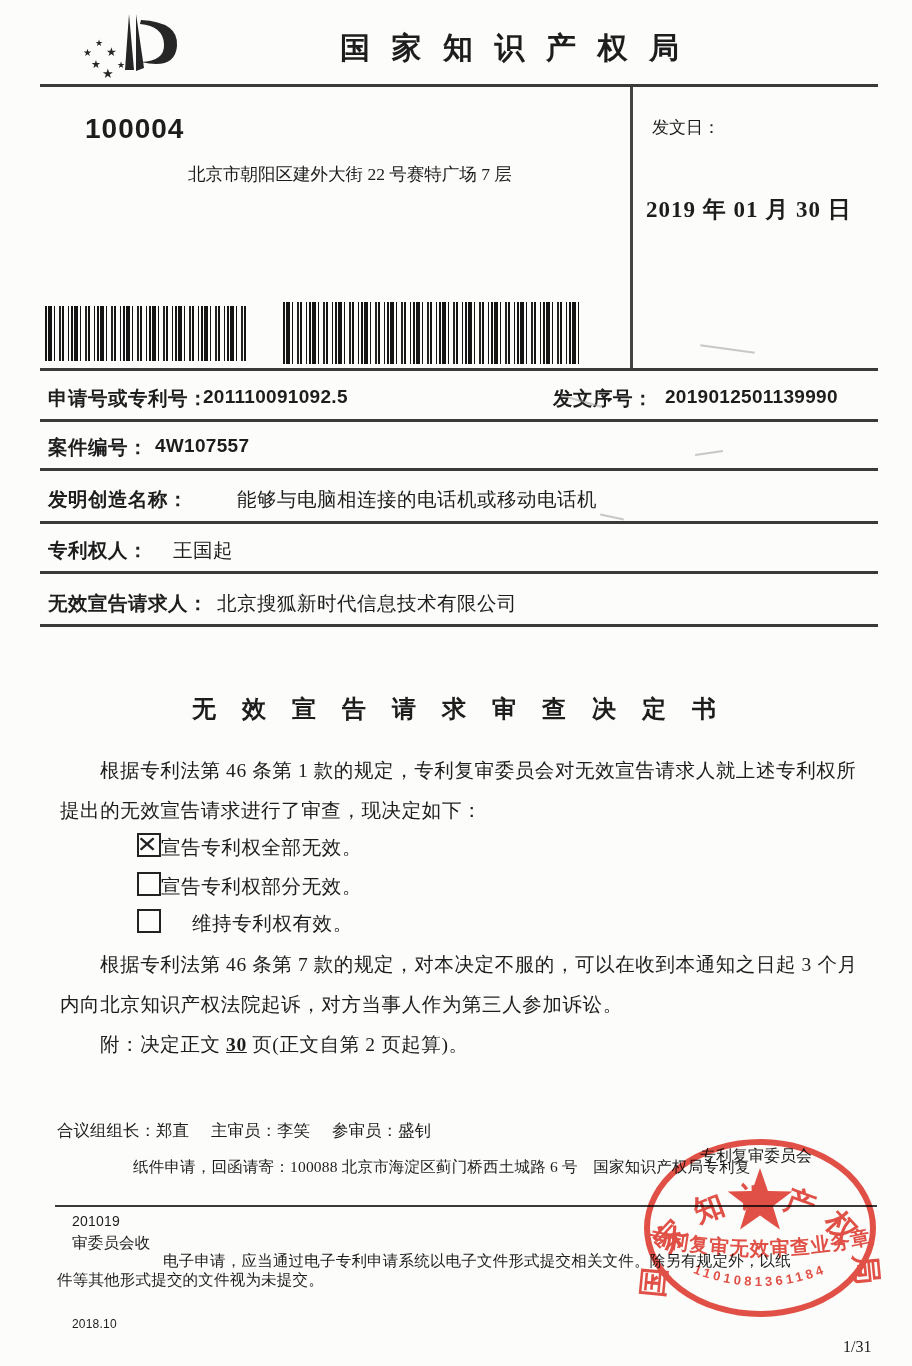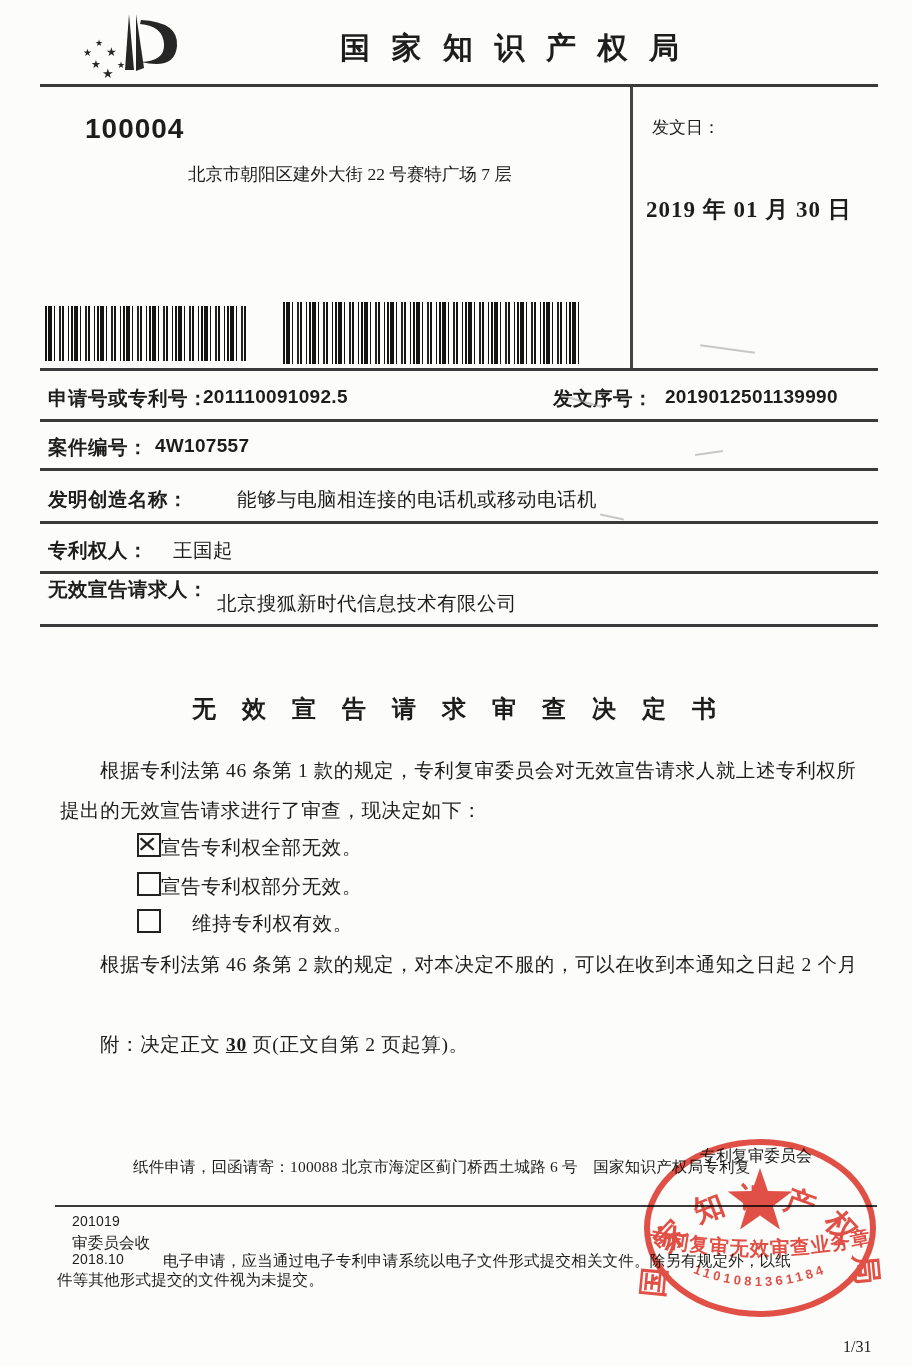--- a/index.html
+++ b/index.html
@@ -77,21 +77,21 @@
 
   <div class="rule" style="left:40px;top:468px;width:838px;"></div>
   <div class="abs field-label" style="left:48px;top:486px;">发明创造名称：</div>
   <div class="abs field-value" style="left:237px;top:486px;">能够与电脑相连接的电话机或移动电话机</div>
 
   <div class="rule" style="left:40px;top:521px;width:838px;"></div>
   <div class="abs field-label" style="left:48px;top:537px;text-align:center;">专利权人：</div>
   <div class="abs field-value" style="left:173px;top:537px;">王国起</div>
 
   <div class="rule" style="left:40px;top:571px;width:838px;"></div>
-  <div class="abs field-label" style="left:48px;top:576px;">无效宣告请求人：</div>
+  <div class="abs field-label" style="left:48px;top:590px;">无效宣告请求人：</div>
   <div class="abs field-value" style="left:217px;top:590px;">北京搜狐新时代信息技术有限公司</div>
   <div class="rule" style="left:40px;top:624px;width:838px;"></div>
 
   <div class="abs b" style="left:40px;top:657px;width:838px;text-align:center;font-size:24px;letter-spacing:10px;margin-top:36px;">无 效 宣 告 请 求 审 查 决 定 书</div>
 
   <div class="abs bodyline" style="left:100px;top:757px;">根据专利法第 46 条第 1 款的规定，专利复审委员会对无效宣告请求人就上述专利权所</div>
   <div class="abs bodyline" style="left:60px;top:797px;">提出的无效宣告请求进行了审查，现决定如下：</div>
 
   <div class="chkbox" style="left:137px;top:833px;">
     <span class="mark">✕</span>
@@ -101,33 +101,37 @@
   <div class="chkbox" style="left:137px;top:872px;">
     <span class="mark"></span>
   </div>
   <div class="chklabel" style="left:161px;top:873px;">宣告专利权部分无效。</div>
 
   <div class="chkbox" style="left:137px;top:909px;">
     <span class="mark"></span>
   </div>
   <div class="chklabel" style="left:161px;top:910px;padding-left:31px;">维持专利权有效。</div>
 
-  <div class="abs bodyline" style="left:100px;top:951px;">根据专利法第 46 条第 2 款的规定，对本决定不服的，可以在收到本通知之日起 2 个月</div>
+  <div class="abs bodyline" style="left:100px;top:951px;">根据专利法第 46 条第 7 款的规定，对本决定不服的，可以在收到本通知之日起 3 个月</div>
+  <div class="abs bodyline" style="left:60px;top:991px;">内向北京知识产权法院起诉，对方当事人作为第三人参加诉讼。</div>
 
   <div class="abs bodyline" style="left:100px;top:1031px;">
     <span>附：决定正文 </span><span class="b" style="text-decoration:underline;">30</span><span> 页(正文自第 2 页起算)。</span>
   </div>
 
+  <div class="abs" style="left:57px;top:1120px;font-size:16.5px;white-space:nowrap;">
+    <span>合议组组长：</span><span>郑直</span><span style="display:inline-block;width:22px;"></span><span>主审员：</span><span>李笑</span><span style="display:inline-block;width:22px;"></span><span>参审员：</span><span>盛钊</span>
+  </div>
   <div class="abs" style="left:700px;top:1146px;font-size:16px;white-space:nowrap;">专利复审委员会</div>
 
   <div class="rule" style="left:55px;top:1205px;width:822px;height:2px;"></div>
   <div class="abs sans footer-t" style="left:72px;top:1213px;font-size:14px;">201019</div>
   <div class="abs footer-t" style="left:133px;top:1157px;">纸件申请，回函请寄：100088 北京市海淀区蓟门桥西土城路 6 号　国家知识产权局专利复</div>
   <div class="abs footer-t" style="left:72px;top:1233px;">审委员会收</div>
-  <div class="abs sans footer-t" style="left:72px;top:1251px;font-size:14px;">2018.10</div>
+  <div class="abs sans footer-t" style="left:72px;top:1317px;font-size:12px;">2018.10</div>
   <div class="abs footer-t" style="left:163px;top:1251px;">电子申请，应当通过电子专利申请系统以电子文件形式提交相关文件。除另有规定外，以纸</div>
   <div class="abs footer-t" style="left:57px;top:1270px;">件等其他形式提交的文件视为未提交。</div>
 
   <svg class="stamp" viewBox="0 0 245 200">
     <defs>
       <path id="ringP" d="M 26 150 A 96 74 0 1 1 219 150" fill="none"></path>
       <path id="bannerP" d="M 16 112 Q 122 134 228 112" fill="none"></path>
       <path id="serialP" d="M 44 136 Q 122 172 200 136" fill="none"></path>
     </defs>
     <ellipse cx="122" cy="96" rx="113" ry="86"></ellipse>

